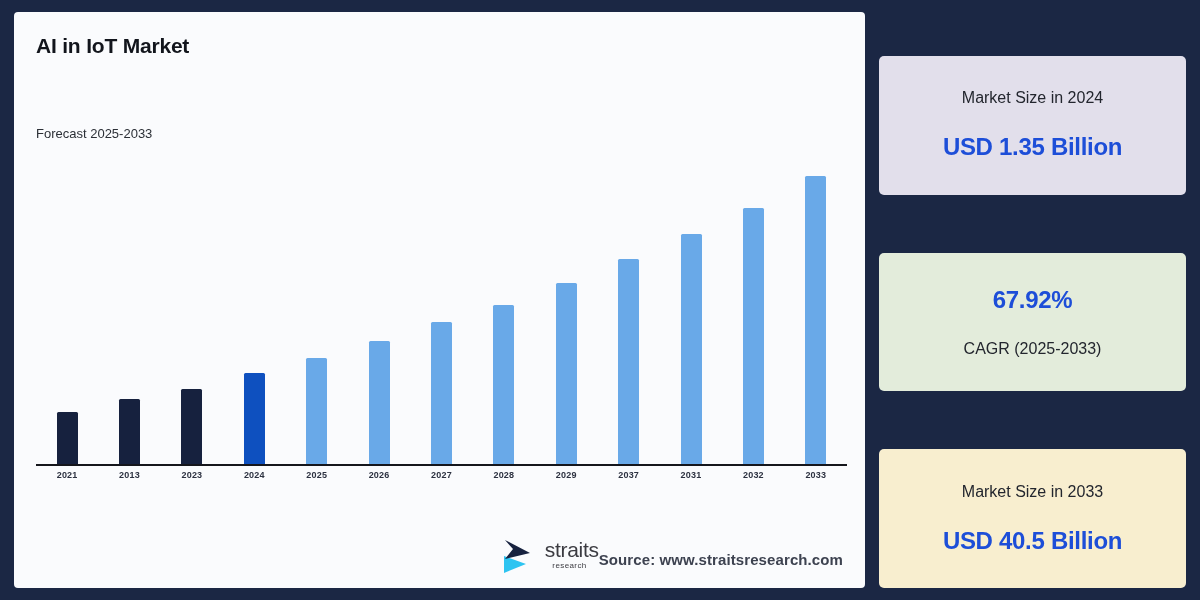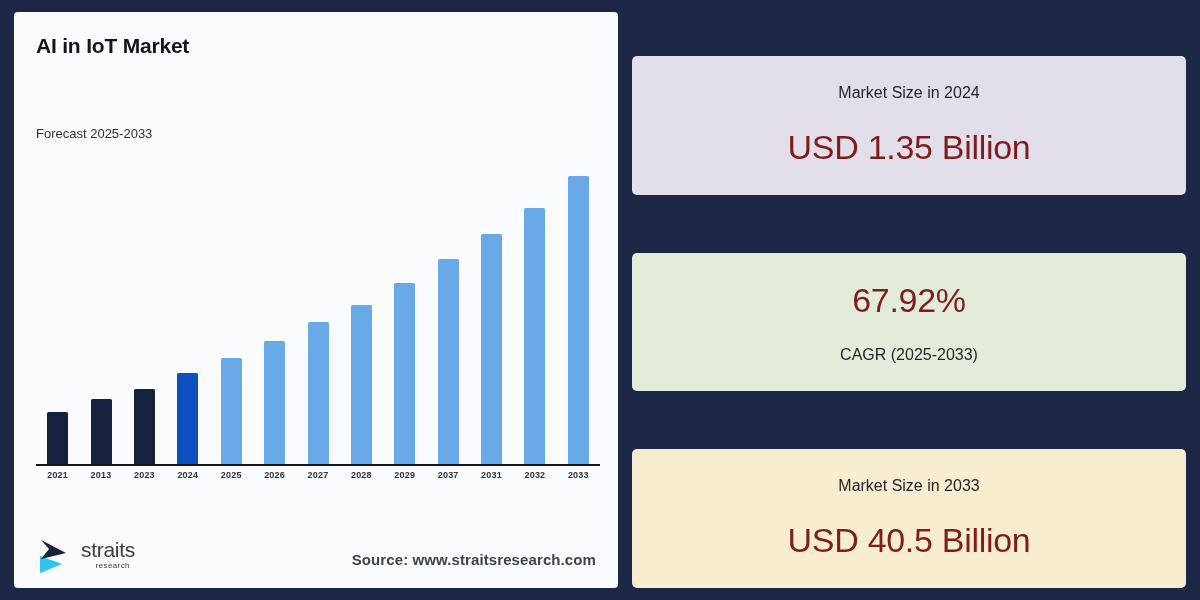--- a/index.html
+++ b/index.html
@@ -15,21 +15,21 @@
     background: #1b2744;
     font-family: "Liberation Sans", sans-serif;
     display: flex;
     align-items: stretch;
     padding: 12px 14px;
     gap: 14px;
   }
 
   
   .chart-card {
-    width: 604px;
+    width: 851px;
     background: #fafbfd;
     border-radius: 4px;
     position: relative;
     flex: none;
     padding: 22px 20px 0 20px;
   }
 
   .chart-title {
     font-size: 21px;
     font-weight: bold;
@@ -106,21 +106,21 @@
   }
 
   
   .footer {
     position: absolute;
     left: 22px;
     right: 22px;
     bottom: 14px;
     display: flex;
     align-items: flex-end;
-    justify-content: space-between;
+    justify-content: flex-end;
   }
 
   .logo {
     display: flex;
     align-items: center;
     gap: 7px;
   }
 
   .logo-mark { width: 38px; height: 40px; display: block; }
 
@@ -136,21 +136,21 @@
     color: #3b3b41;
     letter-spacing: -0.3px;
   }
 
   .logo-sub {
     font-size: 8px;
     color: #3b3b41;
     letter-spacing: 0.4px;
     align-self: flex-end;
     margin-top: 2px;
-    margin-right: 5px;
+    margin-right: 12px;
   }
 
   .source {
     font-size: 15px;
     font-weight: bold;
     color: #3d4250;
     padding-bottom: 6px;
     letter-spacing: 0.1px;
   }
 
@@ -174,23 +174,23 @@
     padding: 10px;
     margin-top: 44px;
   }
 
   .stat-label {
     font-size: 16px;
     color: #23262e;
   }
 
   .stat-value {
-    font-size: 34px;
-    font-weight: normal;
-    color: #7f1d1d;
+    font-size: 24px;
+    font-weight: bold;
+    color: #1d4ed8;
     letter-spacing: -0.3px;
   }
 </style>
 </head>
 <body>
 
 <div class="chart-card">
 
   <div class="chart-title">AI in IoT Market</div>
   <div class="chart-subtitle">Forecast 2025-2033</div>

